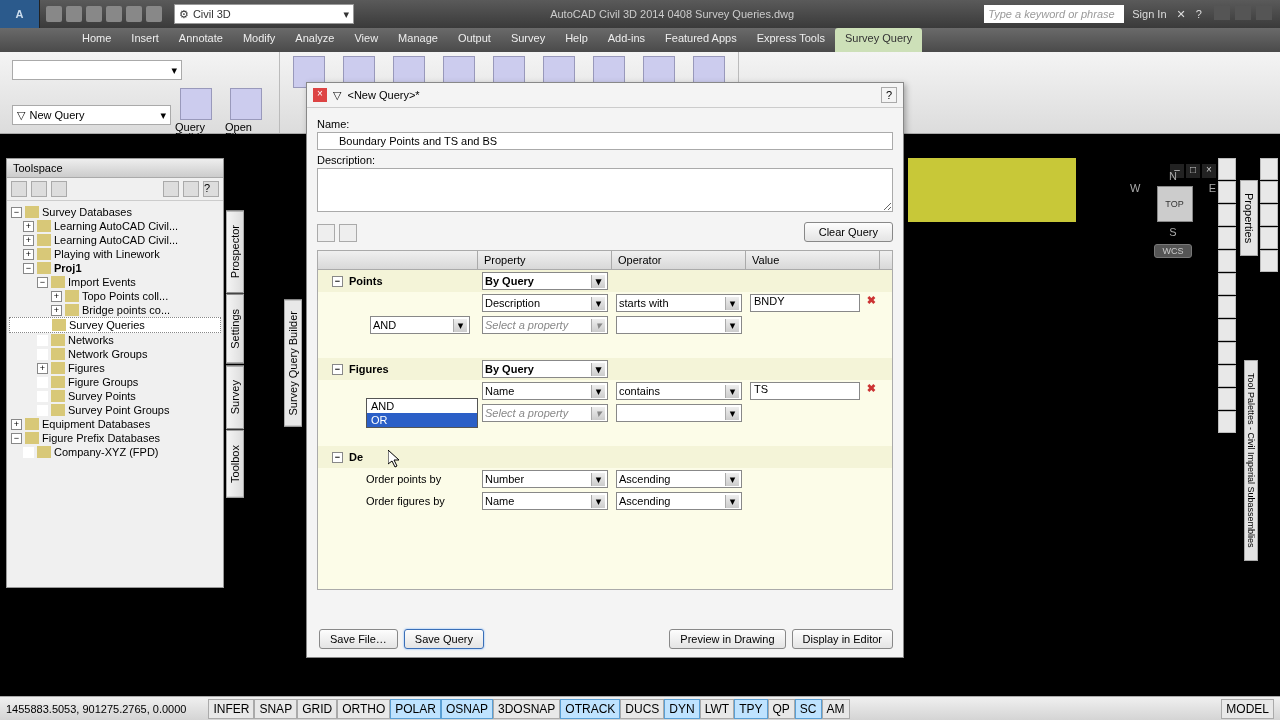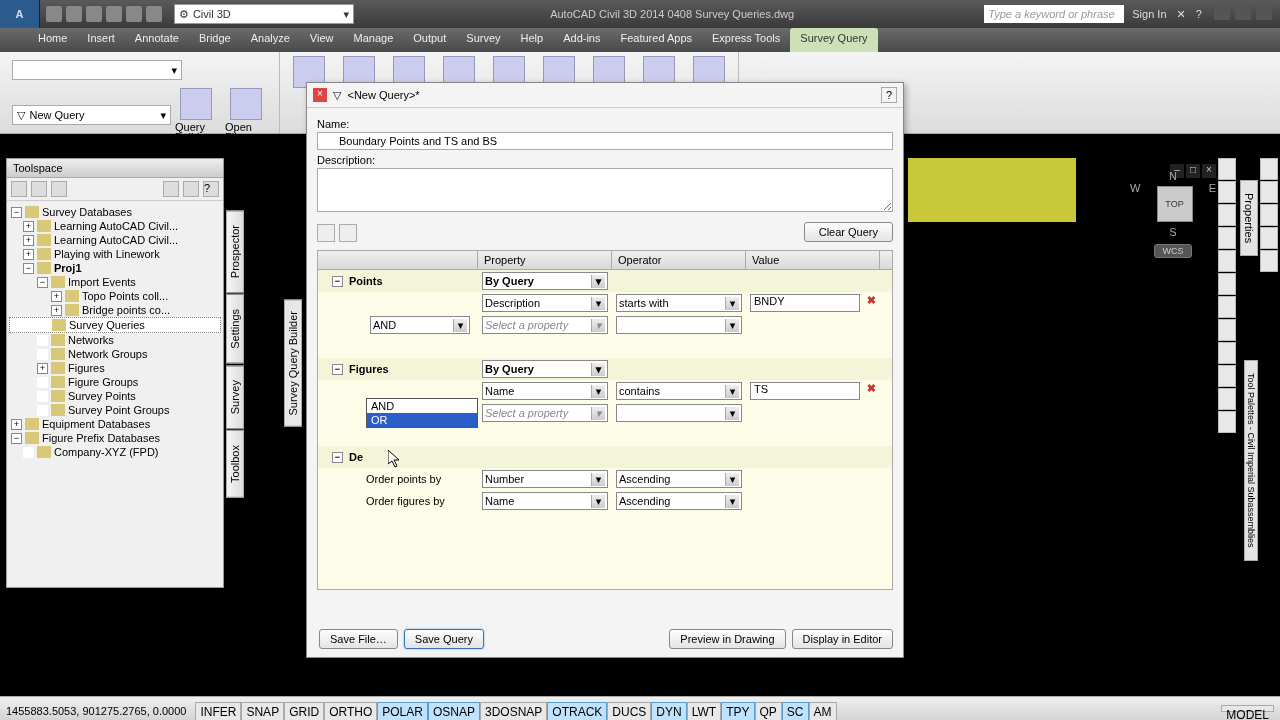--- a/index.html
+++ b/index.html
@@ -9,21 +9,21 @@
 .titlebar .logo { width: 40px; height: 28px; background: #2b5a8c; display: flex; align-items: center; justify-content: center; color: #cde; font-weight: bold; border-right: 1px solid #222; }
 .titlebar .qat { display: flex; gap: 4px; padding: 0 6px; }
 .titlebar .qat span { width: 16px; height: 16px; display: inline-block; background: #888; border-radius: 2px; }
 .titlebar .ws-dd { width: 180px; height: 20px; background: #fff; border: 1px solid #999; margin: 0 6px; display: flex; align-items: center; padding: 0 4px; color: #333; }
 .titlebar .ws-dd .gear { margin-right: 4px; }
 .titlebar .title { flex: 1; text-align: center; color: #ccc; }
 .titlebar .search { width: 140px; height: 18px; background: #fff; color: #999; font-style: italic; padding: 0 4px; display: flex; align-items: center; }
 .titlebar .right { display: flex; gap: 10px; align-items: center; padding: 0 8px; }
 .titlebar .winbtns span { display: inline-block; width: 16px; height: 14px; background: #555; margin-left: 2px; }
 
-.ribbon-tabs { height: 24px; background: linear-gradient(#6a6a6a,#4a4a4a); display: flex; padding-left: 28px; }
+.ribbon-tabs { height: 24px; background: linear-gradient(#6a6a6a,#4a4a4a); display: flex; padding-left: 72px; }
 .ribbon-tabs .tab { padding: 4px 10px; color: #eee; cursor: pointer; }
 .ribbon-tabs .tab.active { background: #cde0b8; color: #333; border-radius: 3px 3px 0 0; }
 
 .ribbon-panel { height: 82px; background: linear-gradient(#f4f4f4,#dcdcdc); border-bottom: 1px solid #aaa; display: flex; }
 .ribbon-panel .group { border-right: 1px solid #bbb; padding: 4px 8px; display: flex; flex-direction: column; justify-content: space-between; }
 .ribbon-panel .big-btns { display: flex; gap: 8px; }
 .ribbon-panel .big-btn { width: 42px; }
 .ribbon-panel .big-btn .icon { width: 32px; height: 32px; margin: 0 auto 2px; background: #cce; border: 1px solid #99b; }
 .ribbon-panel .input-row { display: flex; gap: 4px; padding: 4px; align-items: center; }
 .newq-dd { width: 170px; height: 20px; border: 1px solid #aaa; background: #fff; display: flex; align-items: center; padding: 0 4px; }
@@ -95,21 +95,21 @@
 .mini-win span { width: 14px; height: 14px; background: #222; color: #ccc; text-align: center; line-height: 12px; font-size: 10px; }
 
 .right-tools { position: absolute; top: 158px; right: 44px; width: 18px; }
 .right-tools div, .right-tools2 div { width: 18px; height: 22px; background: #e8e8e8; border: 1px solid #bbb; margin-bottom: 1px; }
 .right-tools2 { position: absolute; top: 158px; right: 2px; width: 18px; }
 .prop-tab { position: absolute; top: 180px; right: 22px; writing-mode: vertical-rl; background: #e4e4e4; border: 1px solid #aaa; padding: 12px 2px; }
 .palette-tab { position: absolute; top: 360px; right: 22px; writing-mode: vertical-rl; background: #e4e4e4; border: 1px solid #aaa; padding: 12px 1px; font-size: 9px; }
 
 .qb-side { position: absolute; top: 300px; left: 284px; writing-mode: vertical-rl; transform: rotate(180deg); background: #e8e8e8; border: 1px solid #aaa; padding: 10px 2px; }
 
-.statusbar { position: absolute; bottom: 0; left: 0; right: 0; height: 24px; background: linear-gradient(#f0f0f0,#d4d4d4); border-top: 1px solid #aaa; display: flex; padding: 8px 6px; gap: 1px; }
+.statusbar { position: absolute; bottom: 0; left: 0; right: 0; height: 24px; background: linear-gradient(#f0f0f0,#d4d4d4); border-top: 1px solid #aaa; display: flex; align-items: center; padding: 0 6px; gap: 14px; }
 .statusbar .coords { margin-right: 8px; }
 .statusbar .toggle { padding: 2px 4px; border: 1px solid #aaa; background: #e8e8e8; font-size: 12px; }
 .statusbar .toggle.on { background: #bfe3ff; border-color: #5a9fd4; }
 .cursor { position: absolute; left: 388px; top: 450px; z-index: 50; pointer-events: none; }
 </style>
 </head>
 <body>
 
 <div class="titlebar">
   <div class="logo">A</div>
@@ -137,21 +137,21 @@
       <span></span>
       <span></span>
     </div>
   </div>
 </div>
 
 <div class="ribbon-tabs">
   <div class="tab">Home</div>
   <div class="tab">Insert</div>
   <div class="tab">Annotate</div>
-  <div class="tab">Bridge</div>
+  <div class="tab">Modify</div>
   <div class="tab">Analyze</div>
   <div class="tab">View</div>
   <div class="tab">Manage</div>
   <div class="tab">Output</div>
   <div class="tab">Survey</div>
   <div class="tab">Help</div>
   <div class="tab">Add-ins</div>
   <div class="tab">Featured Apps</div>
   <div class="tab">Express Tools</div>
   <div class="tab active">Survey Query</div>

